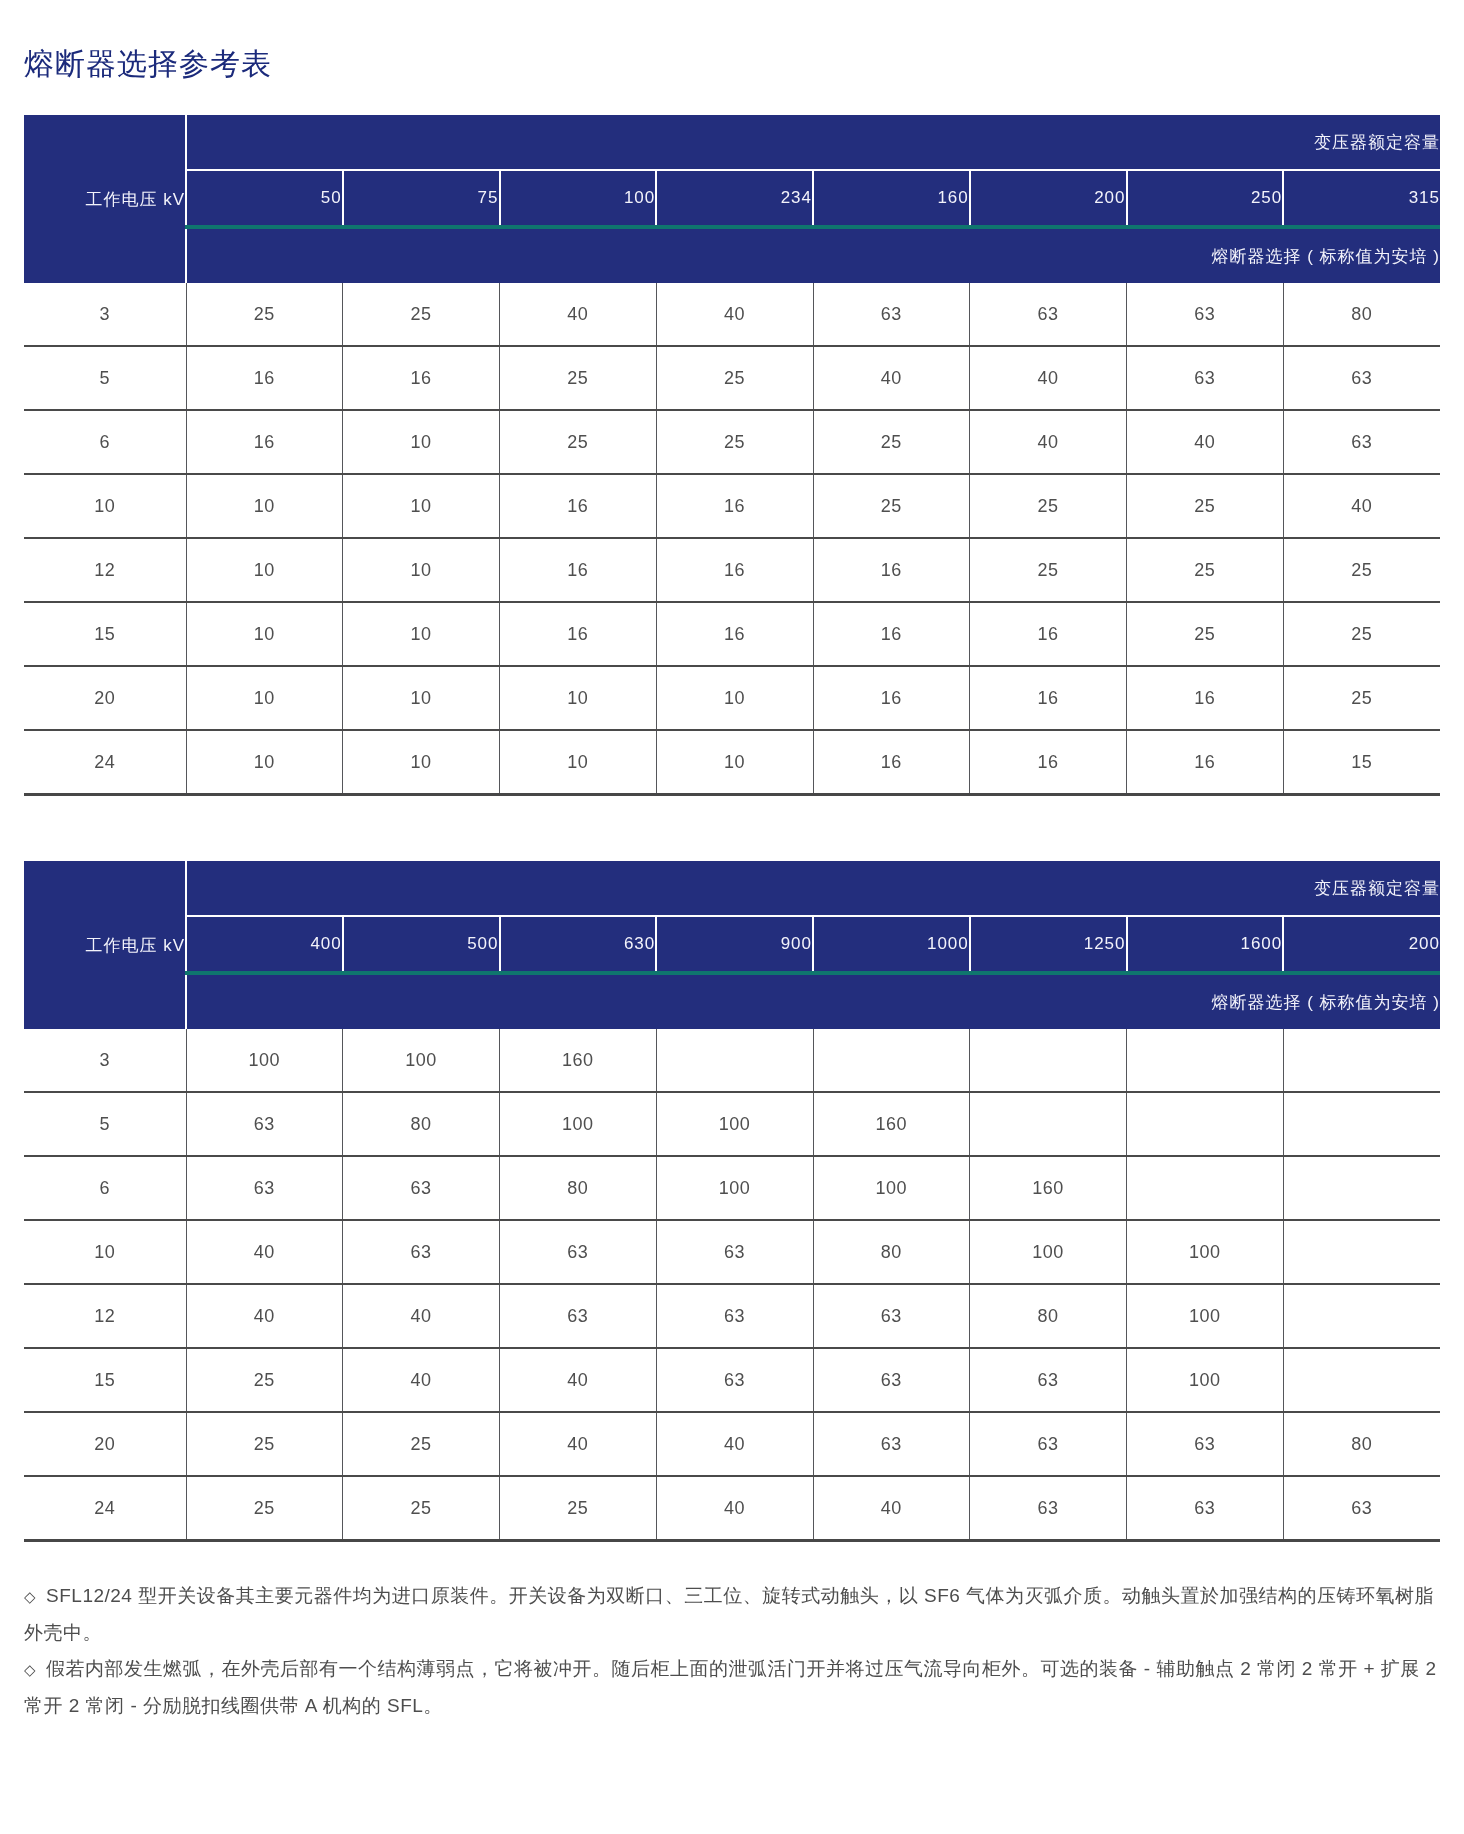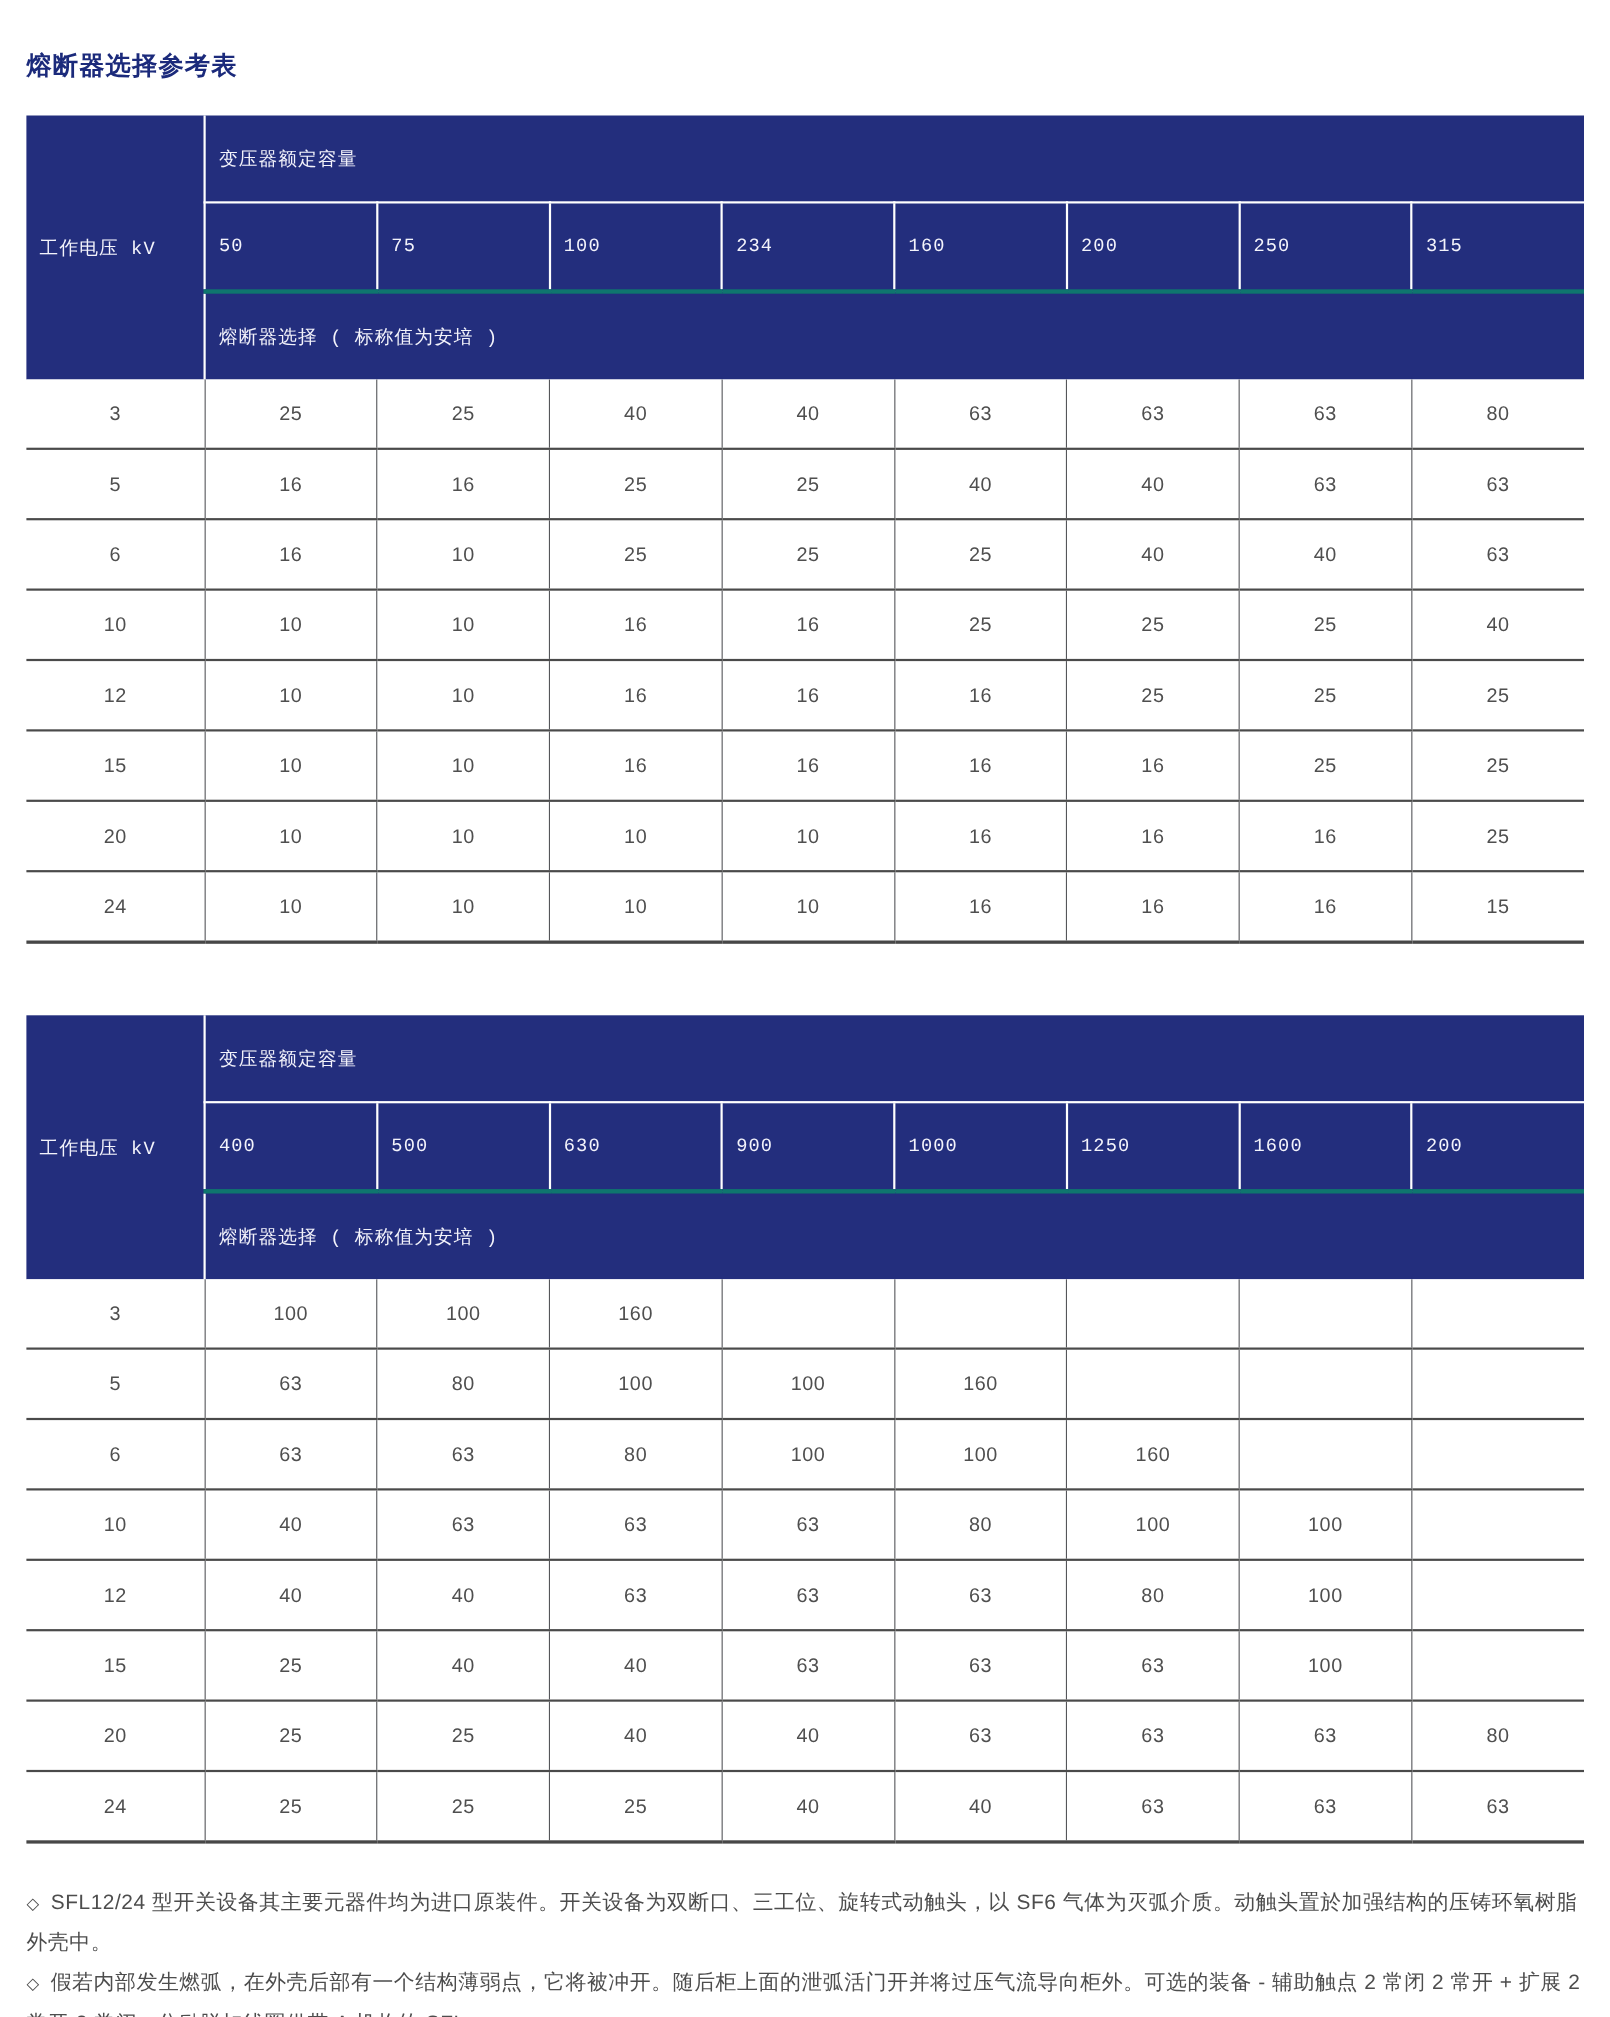--- a/index.html
+++ b/index.html
@@ -5,32 +5,32 @@
   html, body { margin:0; padding:0; background:#ffffff; }
   body {
     width:1464px; min-height:1834px;
     font-family:"Liberation Sans","DejaVu Sans",sans-serif;
     -webkit-font-smoothing:antialiased;
   }
   .page { padding:44px 24px 40px 24px; box-sizing:border-box; }
 
   .title {
     margin:0 0 30px 0;
-    font-size:23px; font-weight:700; color:#1b2a7b; letter-spacing:1px;
+    font-size:30px; font-weight:400; color:#1b2a7b; letter-spacing:1px;
   }
 
   table.ref-table {
     width:100%; border-collapse:collapse; table-layout:fixed;
   }
   table.ref-table col.col-volt { width:162px; }
 
   table.ref-table thead th {
     background:#232e7d; color:#f3f3fb;
     font-weight:400; font-size:17px; letter-spacing:1px;
-    text-align:left; vertical-align:middle; padding:12px;font-family:Liberation Mono, monospace;
+    text-align:right; vertical-align:middle; padding:0;
   }
   th.corner { border-right:2px solid #ffffff;margin-top:20px; }
   th.cap-title { height:54px; border-bottom:2px solid #ffffff; }
   tr.cap-values th { height:54px; border-bottom:4px solid #0f766e; }
   tr.cap-values th + th { border-left:2px solid #ffffff; }
   th.fuse-title { height:54px; }
 
   table.ref-table tbody td {
     height:62px; text-align:center; vertical-align:middle;
     font-size:18px; color:#4f4f4f; letter-spacing:0.5px;

